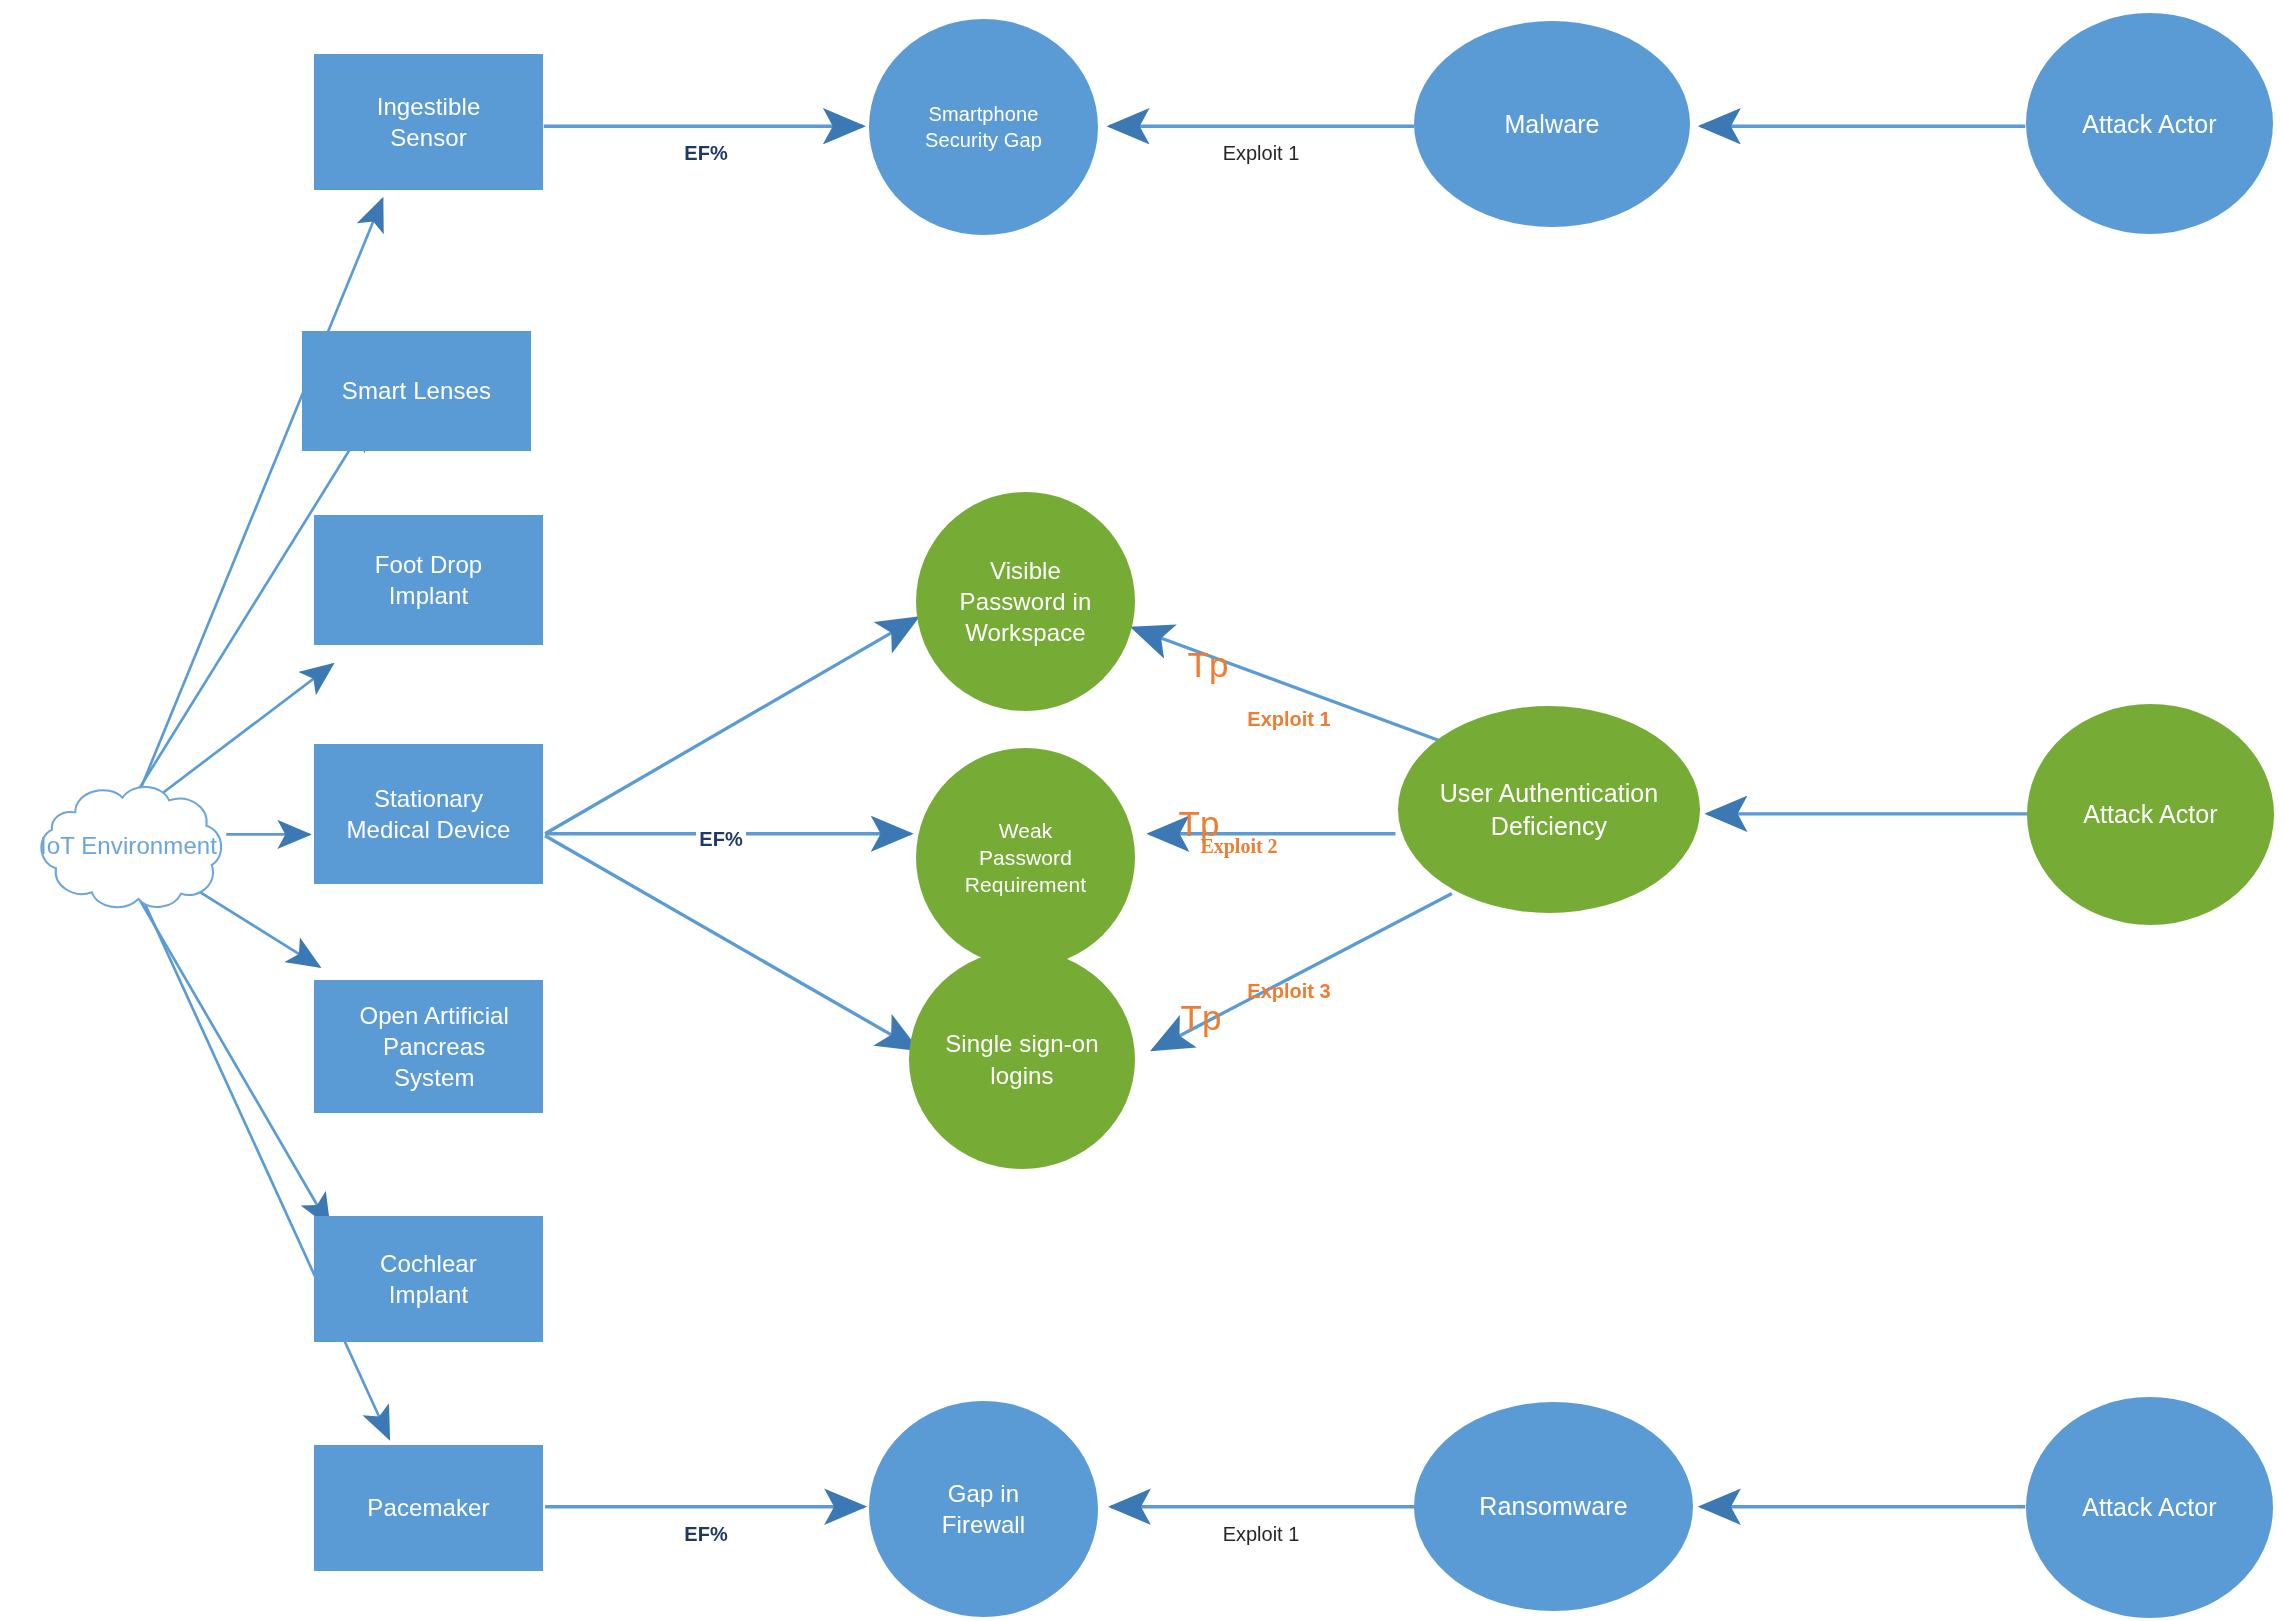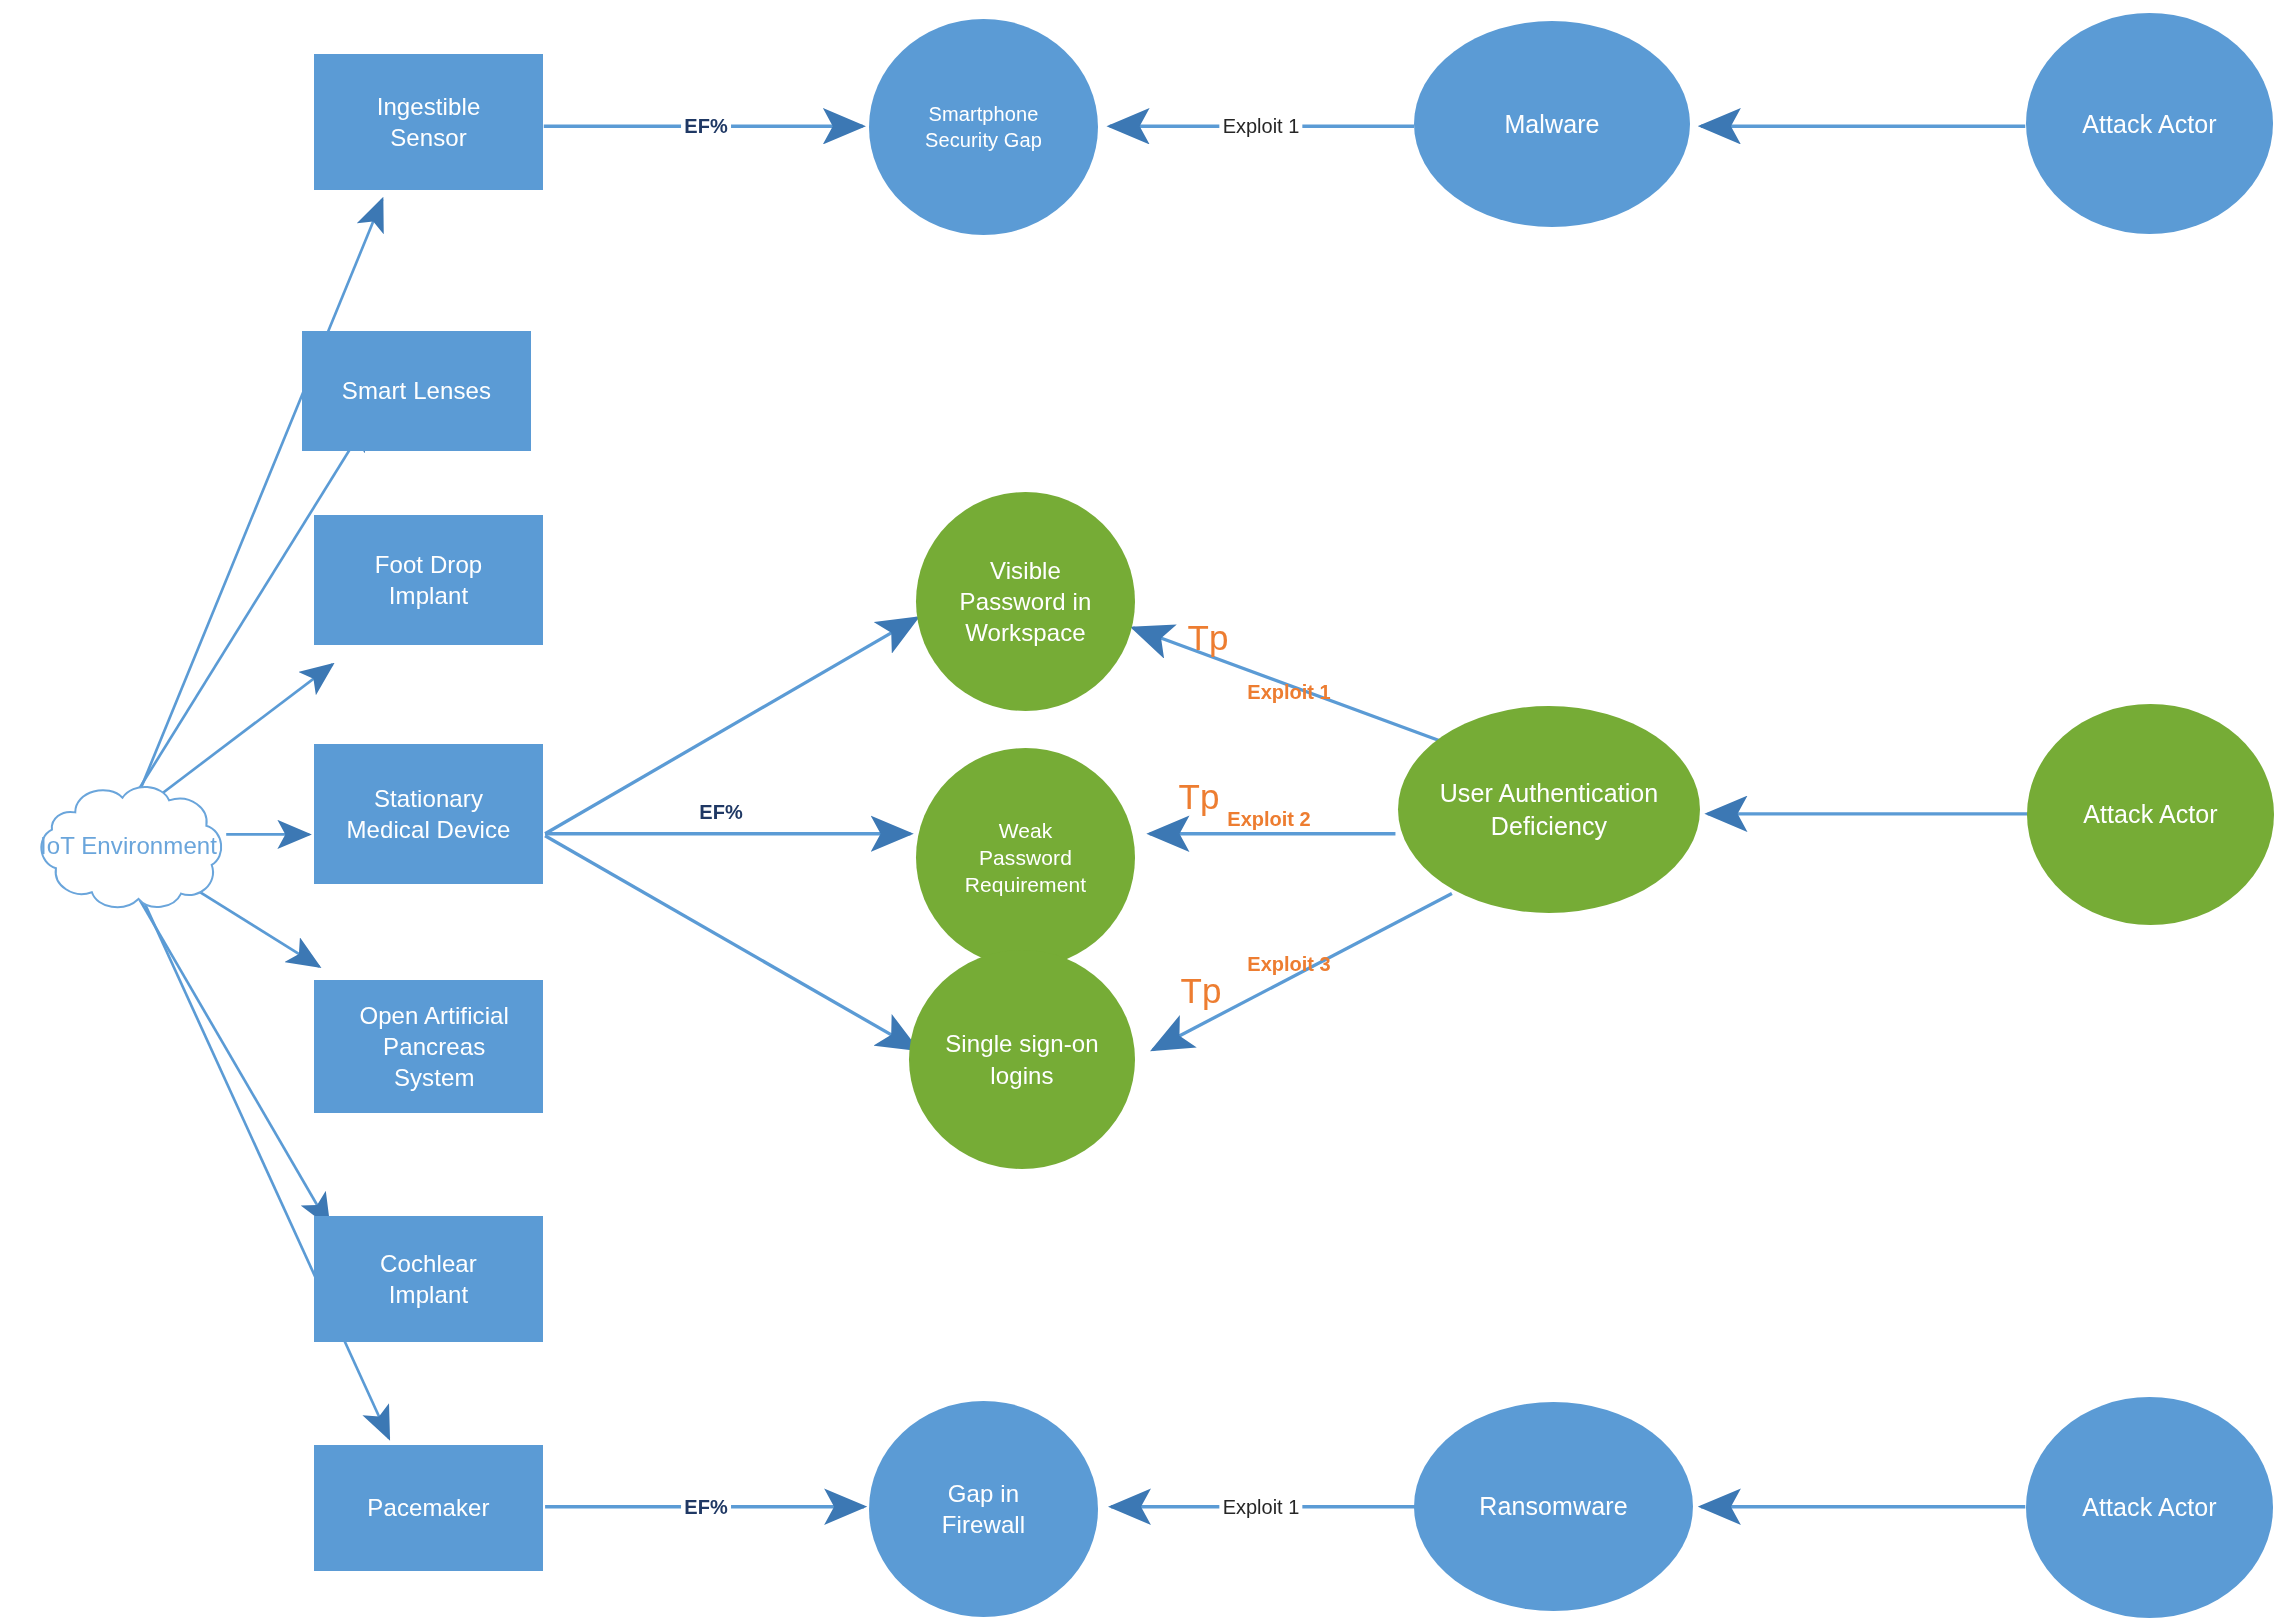--- a/index.html
+++ b/index.html
@@ -34,20 +34,21 @@
     font-size:24px;color:#6aa5db;white-space:nowrap;
   }
   .cloud svg{position:absolute;left:0;top:0;}
   .edge-label{
     position:absolute;
     white-space:nowrap;
     transform:translate(-50%,-50%);
     background:#ffffff;
     padding:0 3.3px;
     line-height:1;
+    margin-top:27px;
   }
   .lbl-ef{font-size:20px;color:#1f3864;font-weight:600;}
   .lbl-exploit-dark{font-size:20px;color:#262626;}
   .lbl-exploit-orange{font-size:20px;color:#ed7d31;font-weight:600;background:transparent;}
   .lbl-tp{font-size:35px;color:#ed7d31;background:transparent;}
 </style>
 </head>
 <body>
 
 <div id="stage">
@@ -188,21 +189,21 @@
   <div class="node ellipse-blue" style="left:2026px;top:1397px;width:247px;height:221px;font-size:25px;">
     <span>Attack Actor</span>
   </div>
 
   <span class="edge-label lbl-ef" style="left:706px;top:126px;">EF%</span>
   <span class="edge-label lbl-exploit-dark" style="left:1261px;top:126px;">Exploit 1</span>
 
   <span class="edge-label lbl-ef" style="left:721px;top:812px;">EF%</span>
 
   <span class="edge-label lbl-exploit-orange" style="left:1289px;top:692px;">Exploit 1</span>
-  <span class="edge-label lbl-exploit-orange" style="left:1269px;top:819px;">Exploit 2</span>
+  <span class="edge-label lbl-exploit-orange" style="left:1239px;top:819px;font-family:Liberation Serif, serif;">Exploit 2</span>
   <span class="edge-label lbl-exploit-orange" style="left:1289px;top:964px;">Exploit 3</span>
 
   <span class="edge-label lbl-tp" style="left:1208px;top:637px;">Tp</span>
   <span class="edge-label lbl-tp" style="left:1199px;top:796px;">Tp</span>
   <span class="edge-label lbl-tp" style="left:1201px;top:990px;">Tp</span>
 
   <span class="edge-label lbl-ef" style="left:706px;top:1507px;">EF%</span>
   <span class="edge-label lbl-exploit-dark" style="left:1261px;top:1507px;">Exploit 1</span>
 
 </div>

